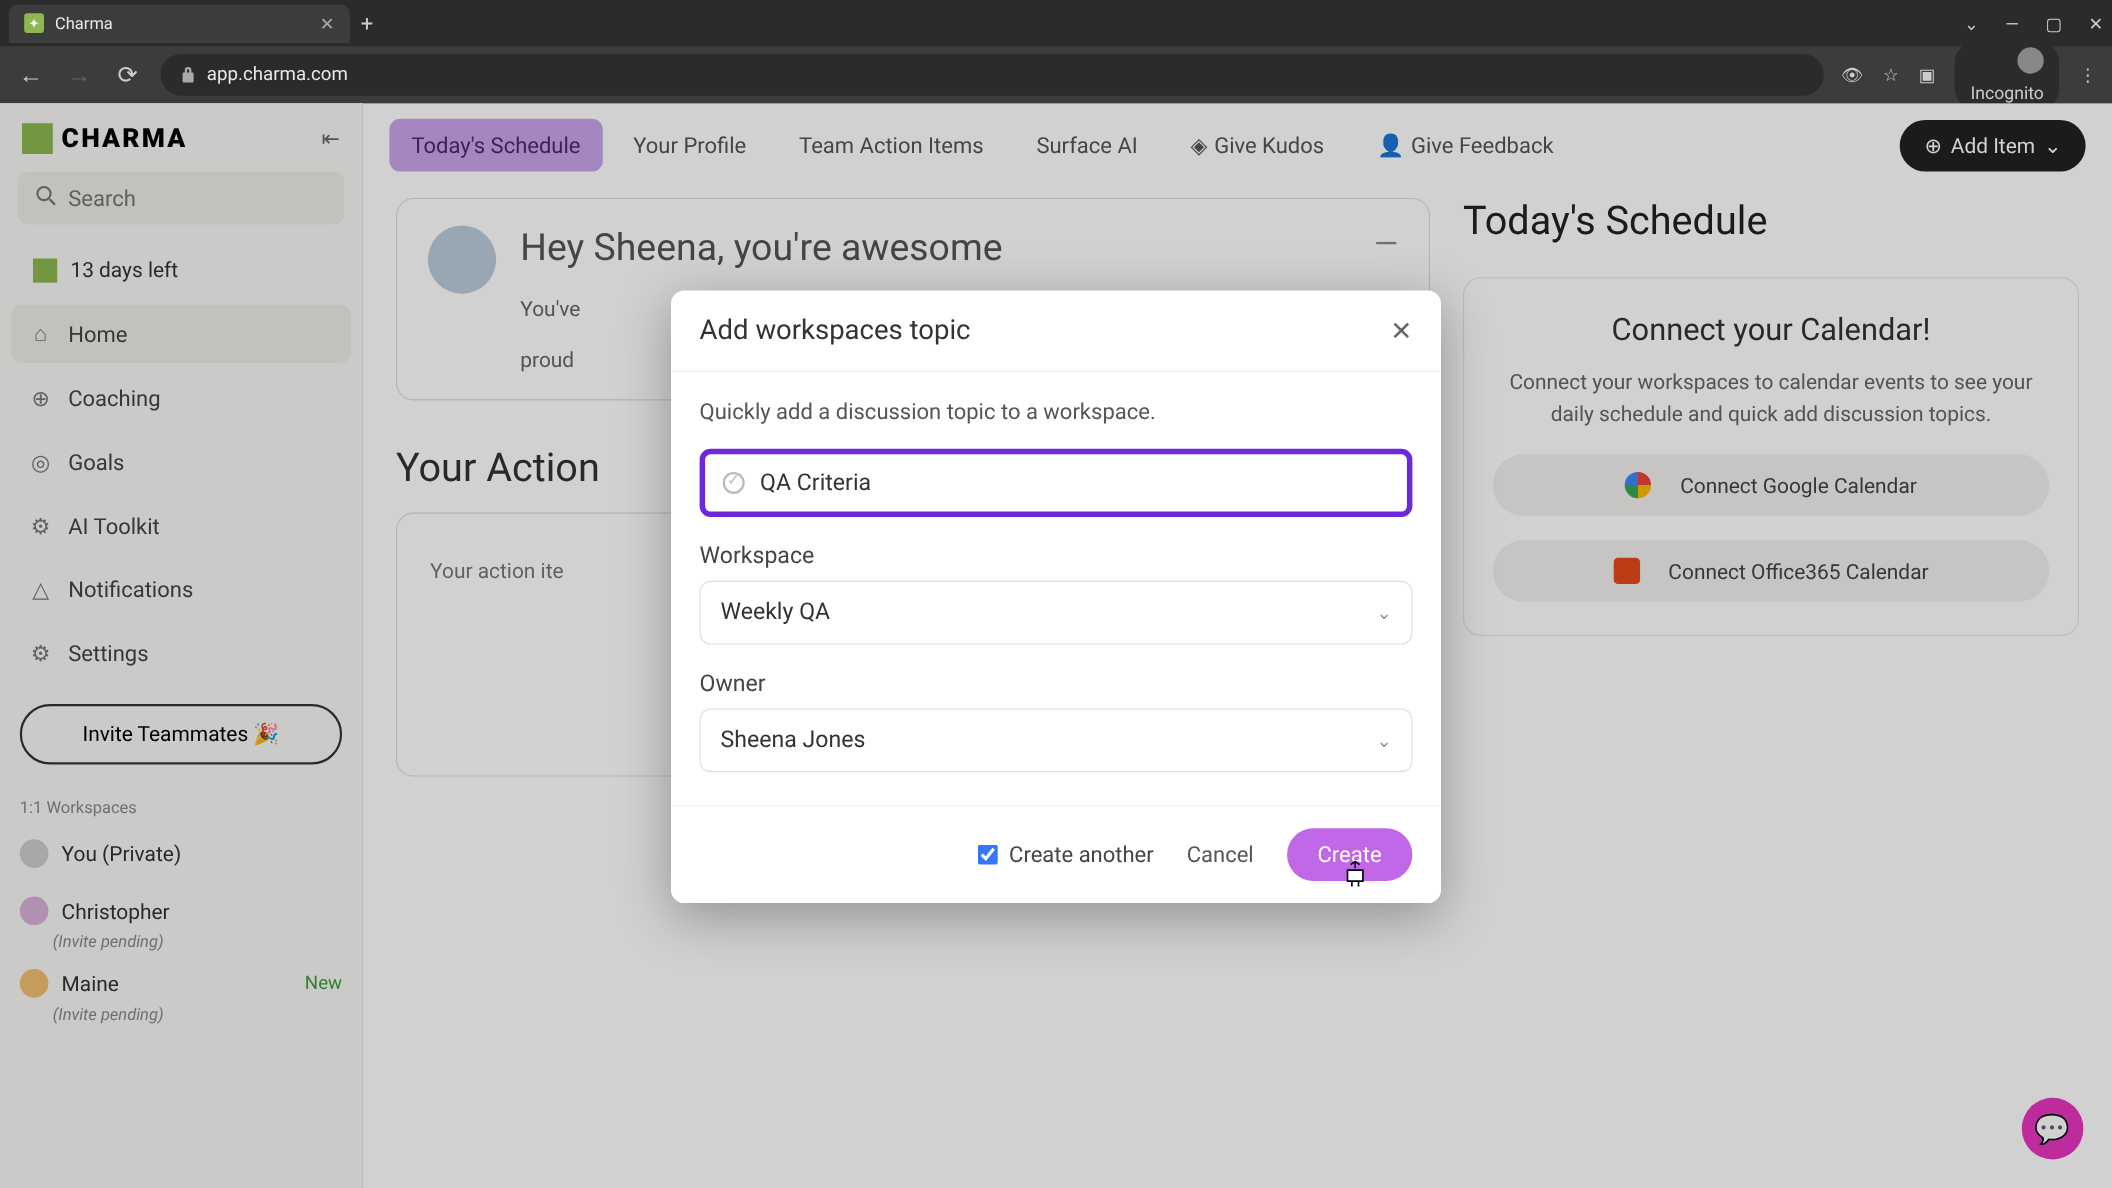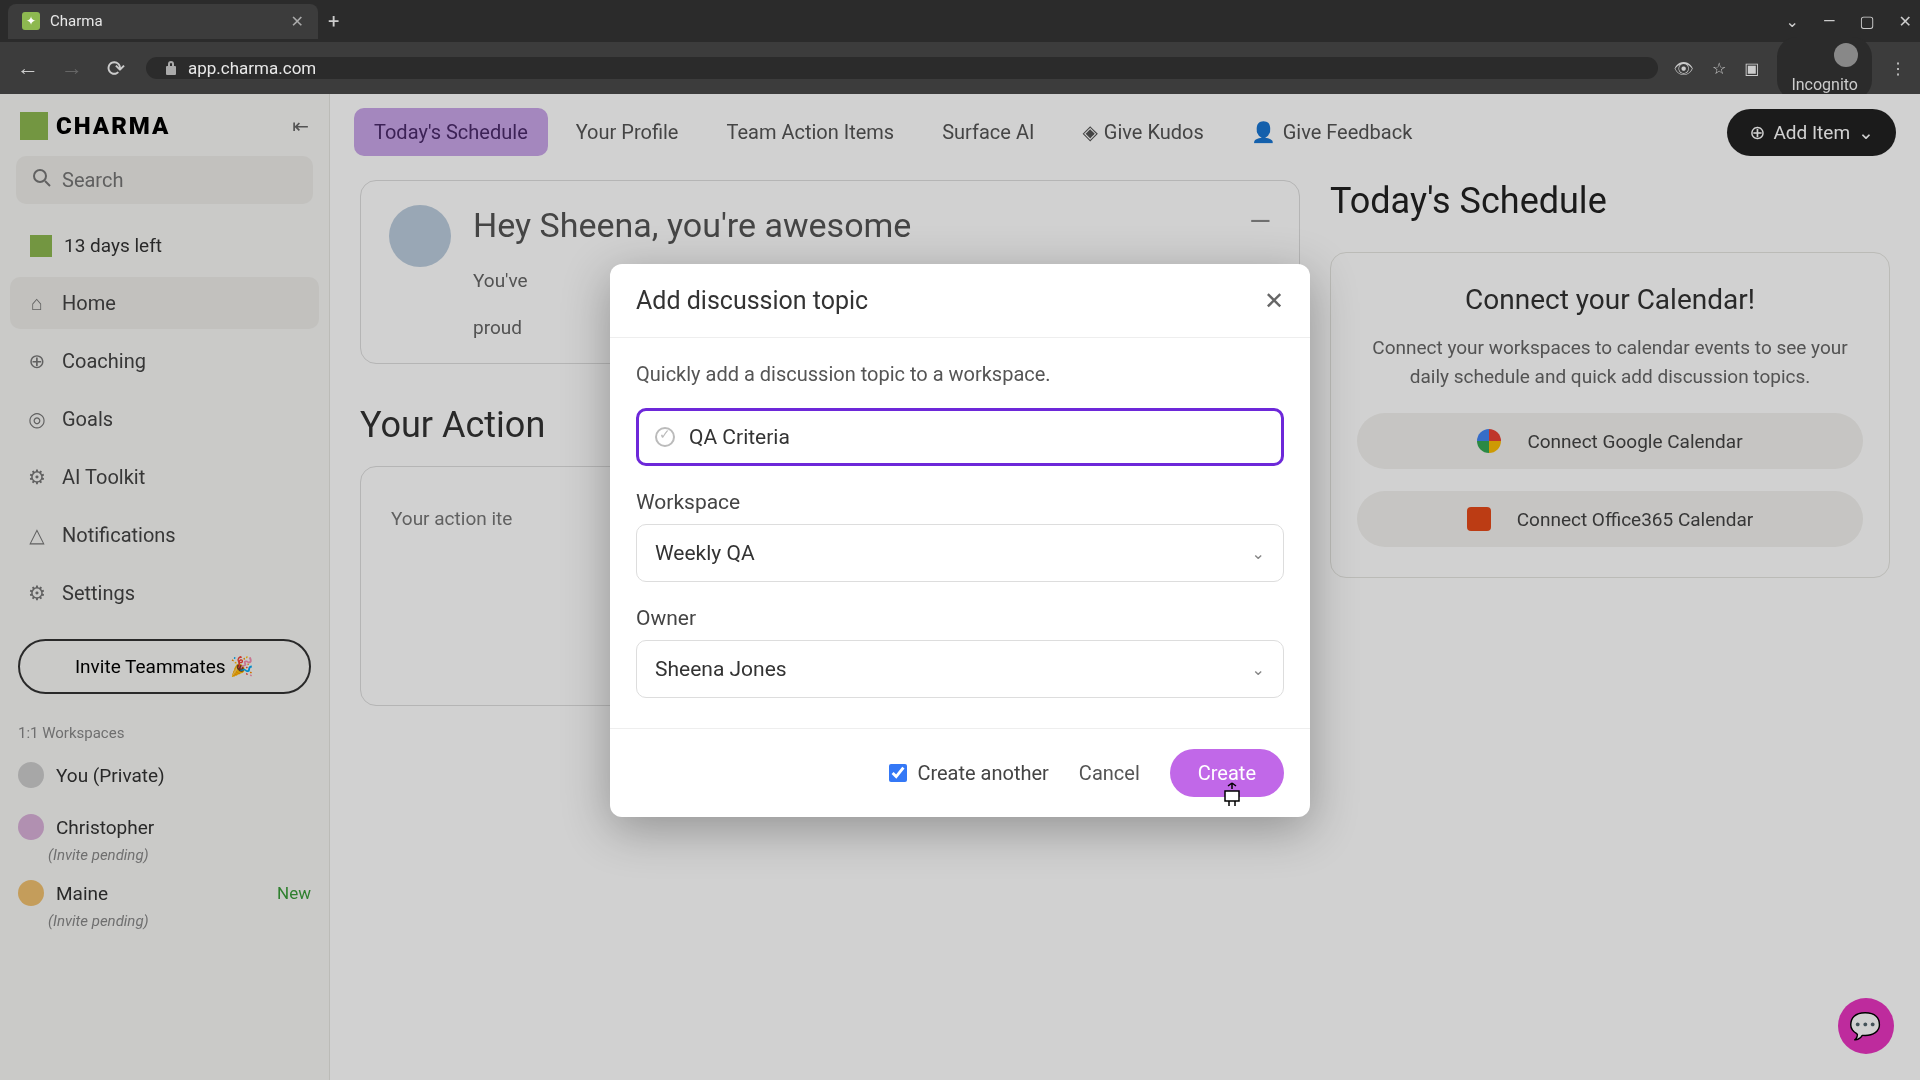--- a/index.html
+++ b/index.html
@@ -12,21 +12,21 @@
 .tab-favicon { width: 18px; height: 18px; background: #8db850; border-radius: 3px; display: flex; align-items: center; justify-content: center; color: #fff; font-size: 12px; }
 .tab-title { color: #e8e8e8; font-size: 15px; flex: 1; }
 .tab-close { color: #aaa; font-size: 16px; cursor: pointer; }
 .new-tab { color: #ccc; font-size: 20px; margin-left: 10px; cursor: pointer; }
 .window-controls { margin-left: auto; display: flex; gap: 24px; color: #ccc; align-items: center; }
 .win-ctrl { cursor: pointer; font-size: 16px; }
 
 .addr-bar { display: flex; align-items: center; height: 52px; padding: 0 14px; gap: 16px; background: #3c3c3c; }
 .nav-btn { color: #ccc; font-size: 22px; cursor: pointer; width: 28px; text-align: center; }
 .nav-btn.disabled { color: #666; }
-.url-box { flex: 1; background: #2b2b2b; border-radius: 24px; height: 22px; display: flex; align-items: center; padding: 0 18px; gap: 10px; }
+.url-box { flex: 1; background: #2b2b2b; border-radius: 24px; height: 38px; display: flex; align-items: center; padding: 0 18px; gap: 10px; }
 .lock-icon { color: #aaa; }
 .url-text { color: #e8e8e8; font-size: 17px; }
 .addr-right { display: flex; gap: 18px; align-items: center; color: #ccc; }
 .incognito-badge { display: flex; align-items: flex-end; gap: 8px; background: #2b2b2b; padding: 6px 14px; border-radius: 20px; flex-direction: column; }
 .incognito-icon { width: 24px; height: 24px; background: #888; border-radius: 50%; }
 
 
 .app { position: relative; background: #fff; height: calc(1080px - 94px); display: flex; }
 .dim-overlay { position: absolute; inset: 0; background: rgba(0,0,0,0.18); z-index: 5; }
 
@@ -85,21 +85,21 @@
 .cal-logo-o { width: 24px; height: 24px; background: #e64a19; border-radius: 4px; }
 
 
 .modal-backdrop { position: absolute; inset: 0; display: flex; align-items: flex-start; justify-content: center; z-index: 10; padding-top: 170px; }
 .modal { width: 700px; background: #fff; border-radius: 12px; box-shadow: 0 12px 48px rgba(0,0,0,0.3); }
 .modal-header { display: flex; align-items: center; justify-content: space-between; padding: 22px 26px; border-bottom: 1px solid #eee; }
 .modal-title { font-size: 25px; color: #333; }
 .modal-close { font-size: 24px; color: #666; cursor: pointer; }
 .modal-body { padding: 24px 26px 30px; }
 .modal-desc { font-size: 20px; color: #555; margin-bottom: 22px; }
-.topic-input-wrap { border: 3px solid #6d28d9; border-radius: 10px; padding: 14px 16px; display: flex; align-items: center; gap: 14px; }
+.topic-input-wrap { border: 5px solid #6d28d9; border-radius: 10px; padding: 14px 16px; display: flex; align-items: center; gap: 14px; }
 .check-circle { width: 20px; height: 20px; border: 2px solid #bbb; border-radius: 50%; position: relative; }
 .check-circle::after { content: '✓'; position: absolute; top: -3px; left: 2px; font-size: 14px; color: #bbb; }
 .topic-input { border: none; font-size: 21px; color: #333; outline: none; flex: 1; }
 .form-label { font-size: 21px; color: #444; margin-top: 24px; margin-bottom: 10px; }
 .select-box { border: 1px solid #ddd; border-radius: 10px; padding: 16px 18px; display: flex; align-items: center; justify-content: space-between; cursor: pointer; }
 .select-value { font-size: 21px; color: #333; }
 .chevron { color: #888; }
 .modal-footer { border-top: 1px solid #eee; padding: 20px 26px; display: flex; align-items: center; justify-content: flex-end; gap: 30px; }
 .create-another { display: flex; align-items: center; gap: 10px; font-size: 20px; color: #444; }
 .create-another input { width: 18px; height: 18px; accent-color: #3478f6; }
@@ -292,21 +292,21 @@
     </div>
   </div>
 
   <div class="fab">
     <span>💬</span>
   </div>
 
   <div class="modal-backdrop">
     <div class="modal">
       <div class="modal-header">
-        <div class="modal-title">Add discussion topic</div>
+        <div class="modal-title">Add workspaces topic</div>
         <div class="modal-close">✕</div>
       </div>
       <div class="modal-body">
         <div class="modal-desc">Quickly add a discussion topic to a workspace.</div>
 
         <div class="topic-input-wrap">
           <span class="check-circle"></span>
           <input class="topic-input" value="QA Criteria" style="">
         </div>
 

